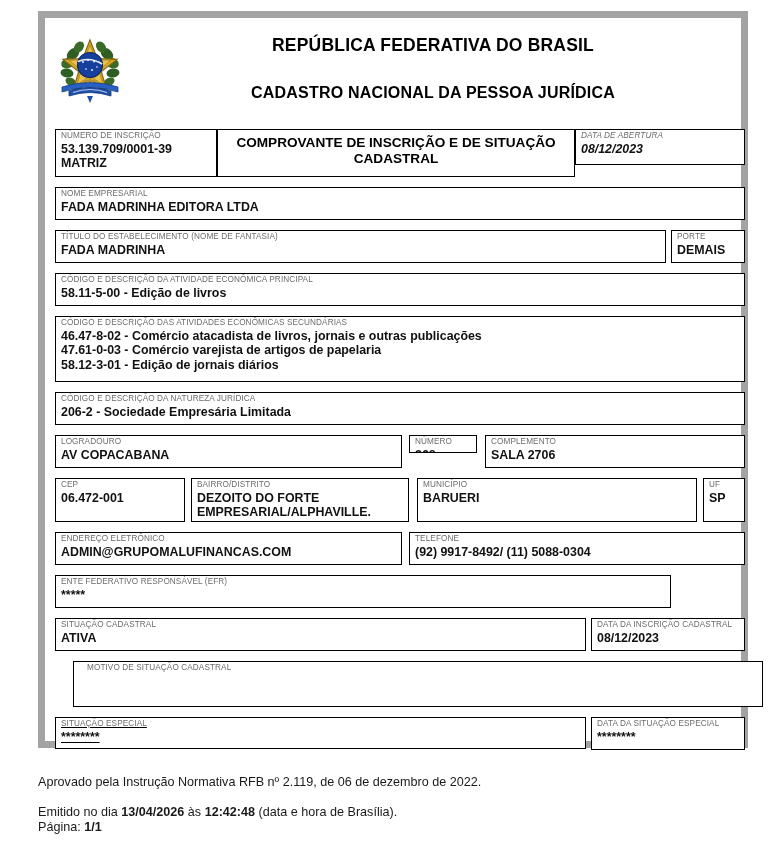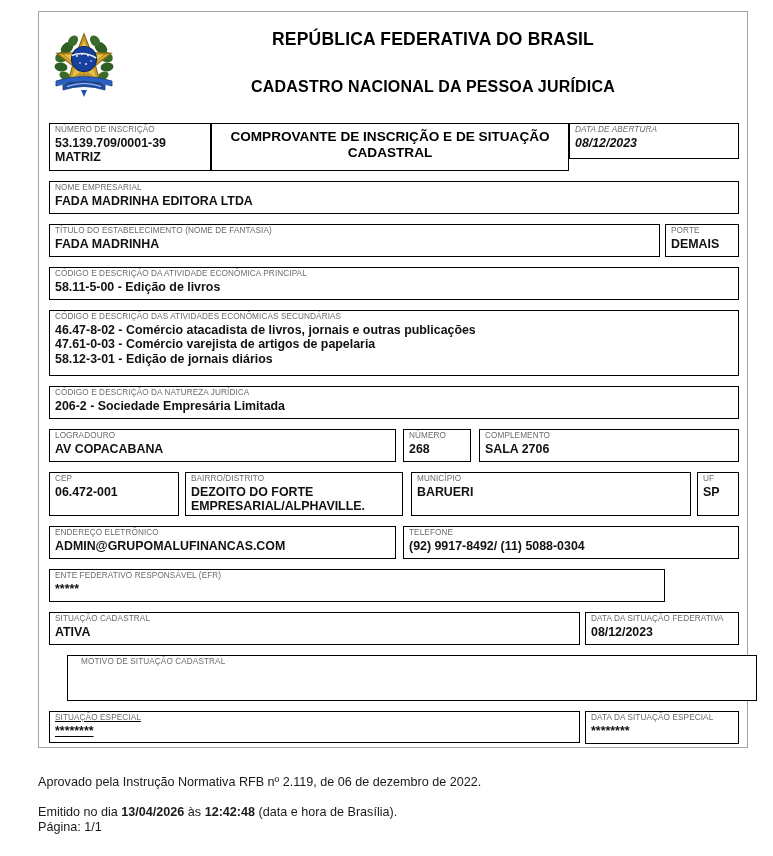--- a/index.html
+++ b/index.html
@@ -23,21 +23,21 @@
     height: 856px;
   }
 
   
   .doc-frame {
     position: absolute;
     left: 38px;
     top: 11px;
     width: 710px;
     height: 737px;
-    border: 1px solid #a3a3a3;
+    border: 7px solid #a3a3a3;
     box-sizing: border-box;
     background: #fff;
   }
 
   
   .header {
     position: relative;
     height: 110px;
   }
   .emblem {
@@ -114,21 +114,21 @@
   .footer-line1 { line-height: 1.2; }
   .footer-line2 {
     margin-top: 15px;
     display: flex;
     justify-content: space-between;
     align-items: baseline;
     line-height: 1.2;
     flex-direction: column;
   }
   .footer b { font-weight: bold; }
-  .page-num span.num { font-weight: normal; }
+  .page-num span.num { font-weight: bold; }
 </style>
 </head>
 <body>
 
 <div class="page">
 
   <div class="doc-frame">
 
     <div class="header">
 
@@ -225,21 +225,21 @@
 
     <div class="box" style="left:10px; top:374px; width:690px; height:33px;">
       <span class="lbl">CÓDIGO E DESCRIÇÃO DA NATUREZA JURÍDICA</span>
       <span class="val">206-2 - Sociedade Empresária Limitada</span>
     </div>
 
     <div class="box" style="left:10px; top:417px; width:347px; height:33px;">
       <span class="lbl">LOGRADOURO</span>
       <span class="val">AV COPACABANA</span>
     </div>
-    <div class="box" style="left:364px; top:417px; width:68px; height:33px;">
+    <div class="box" style="left:364px; top:417px; width:68px; height:18px;">
       <span class="lbl">NÚMERO</span>
       <span class="val">268</span>
     </div>
     <div class="box" style="left:440px; top:417px; width:260px; height:33px;">
       <span class="lbl">COMPLEMENTO</span>
       <span class="val">SALA 2706</span>
     </div>
 
     <div class="box" style="left:10px; top:460px; width:130px; height:44px;">
       <span class="lbl">CEP</span>
@@ -271,21 +271,21 @@
     <div class="box" style="left:10px; top:557px; width:616px; height:33px;">
       <span class="lbl">ENTE FEDERATIVO RESPONSÁVEL (EFR)</span>
       <span class="val">*****</span>
     </div>
 
     <div class="box" style="left:10px; top:600px; width:531px; height:33px;">
       <span class="lbl">SITUAÇÃO CADASTRAL</span>
       <span class="val">ATIVA</span>
     </div>
     <div class="box" style="left:546px; top:600px; width:154px; height:33px;">
-      <span class="lbl">DATA DA SITUAÇÃO FEDERATIVA</span>
+      <span class="lbl">DATA DA INSCRIÇÃO CADASTRAL</span>
       <span class="val">08/12/2023</span>
     </div>
 
     <div class="box" style="left:28px; top:643px; width:690px; height:46px;padding-left:8px;">
       <span class="lbl">MOTIVO DE SITUAÇÃO CADASTRAL</span>
       <span class="val"></span>
     </div>
 
     <div class="box" style="left:10px; top:699px; width:531px; height:32px;text-decoration:underline;">
       <span class="lbl">SITUAÇÃO ESPECIAL</span>

